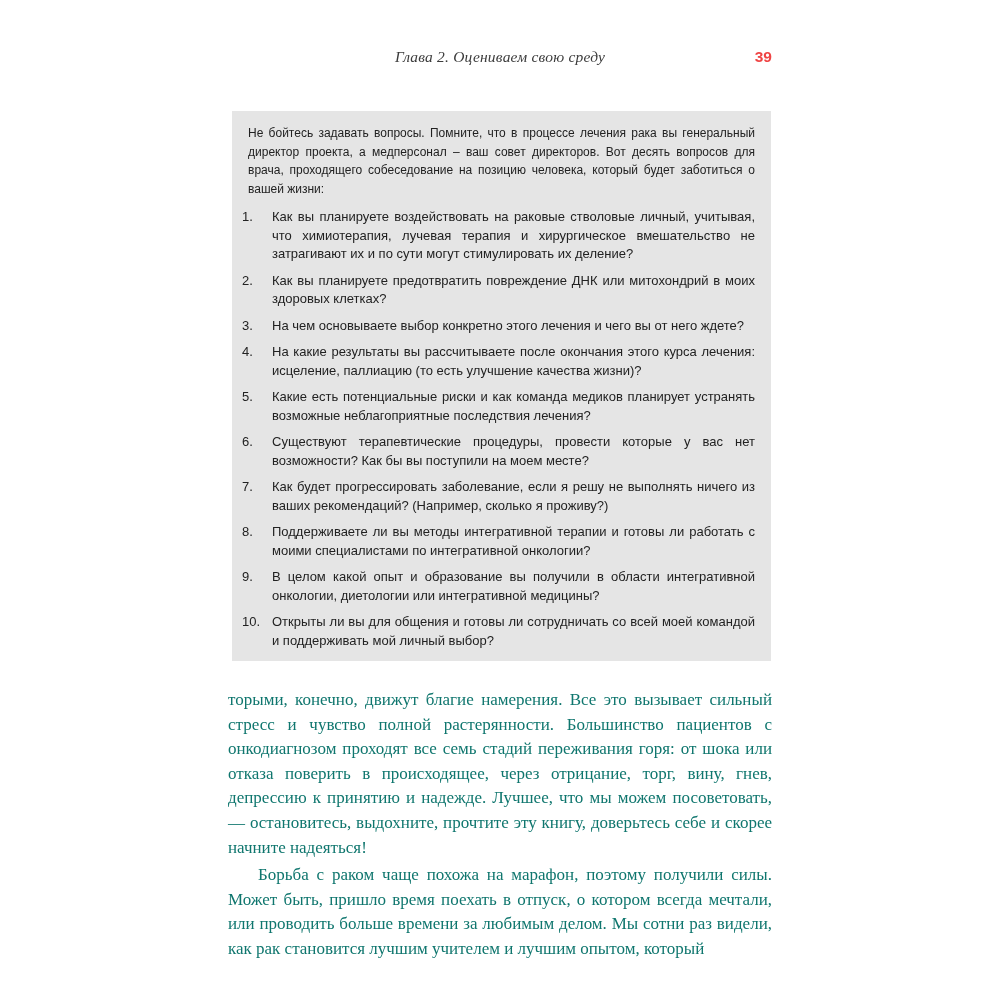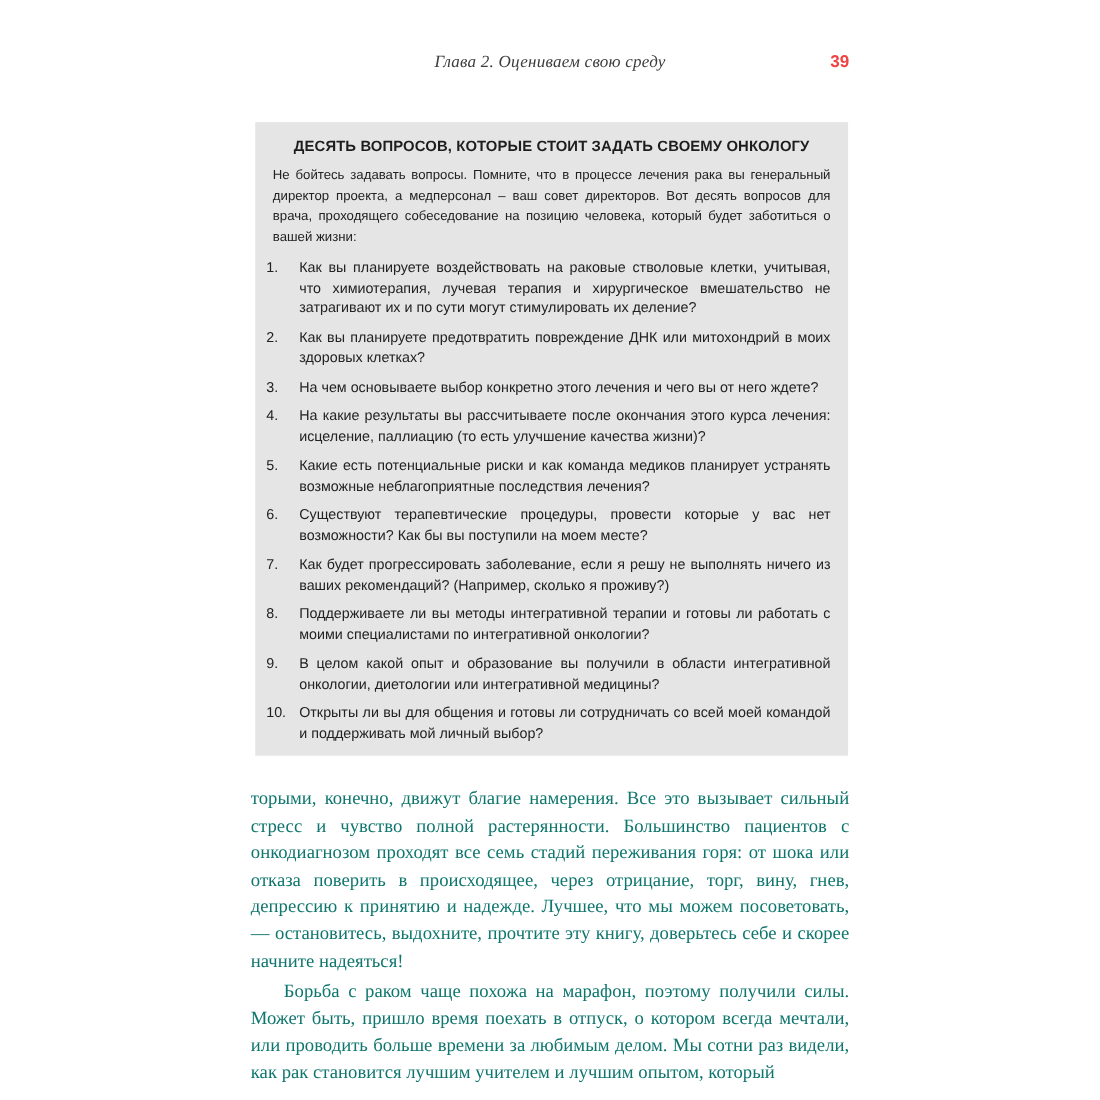--- a/index.html
+++ b/index.html
@@ -44,27 +44,26 @@
 <div class="page">
 
   <div class="running-head">
     <div class="chapter">Глава 2. Оцениваем свою среду</div>
     <div class="pagenum">39</div>
   </div>
 
   <div class="content">
 
     <div class="qbox">
-      <div class="qtitle">ДЕСЯТЬ ВОПРОСОВ, КОТОРЫЕ СТОИТ ЗАДАТЬ СВОЕМУ ОНКОЛОГУ</div>
       <div class="qintro">Не бойтесь задавать вопросы. Помните, что в процессе лечения рака вы генеральный директор проекта, а медперсонал – ваш совет директоров. Вот десять вопросов для врача, проходящего собеседование на позицию человека, который будет заботиться о вашей жизни:</div>
 
       <div>
         <div class="qitem">
           <span class="qnum">1.</span>
-          <span class="qtext">Как вы планируете воздействовать на раковые стволовые клетки, учитывая, что химиотерапия, лучевая терапия и хирургическое вмешательство не затрагивают их и по сути могут стимулировать их деление?</span>
+          <span class="qtext">Как вы планируете воздействовать на раковые стволовые личный, учитывая, что химиотерапия, лучевая терапия и хирургическое вмешательство не затрагивают их и по сути могут стимулировать их деление?</span>
         </div>
         <div class="qitem">
           <span class="qnum">2.</span>
           <span class="qtext">Как вы планируете предотвратить повреждение ДНК или митохондрий в моих здоровых клетках?</span>
         </div>
         <div class="qitem">
           <span class="qnum">3.</span>
           <span class="qtext">На чем основываете выбор конкретно этого лечения и чего вы от него ждете?</span>
         </div>
         <div class="qitem">

